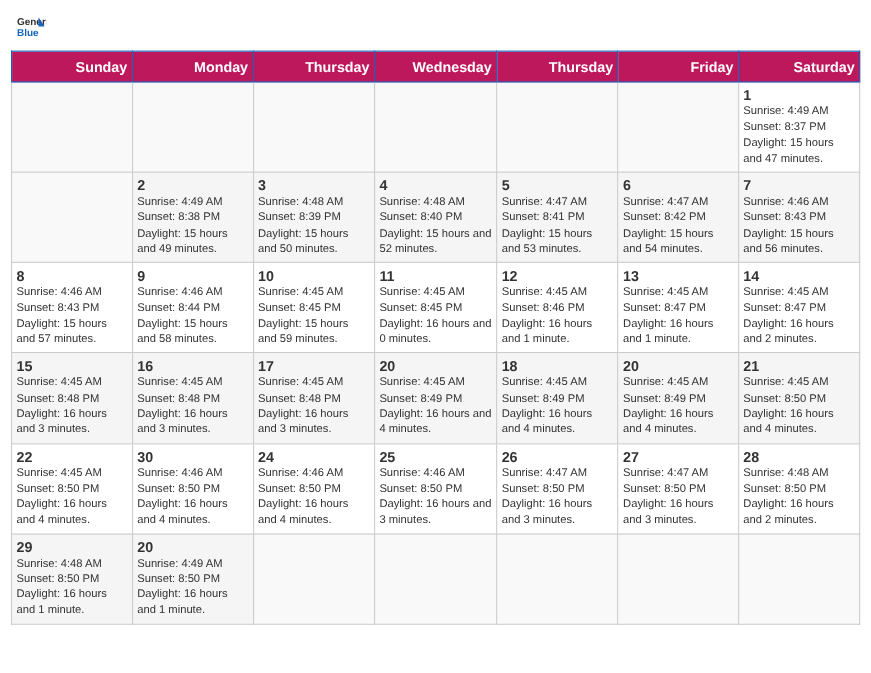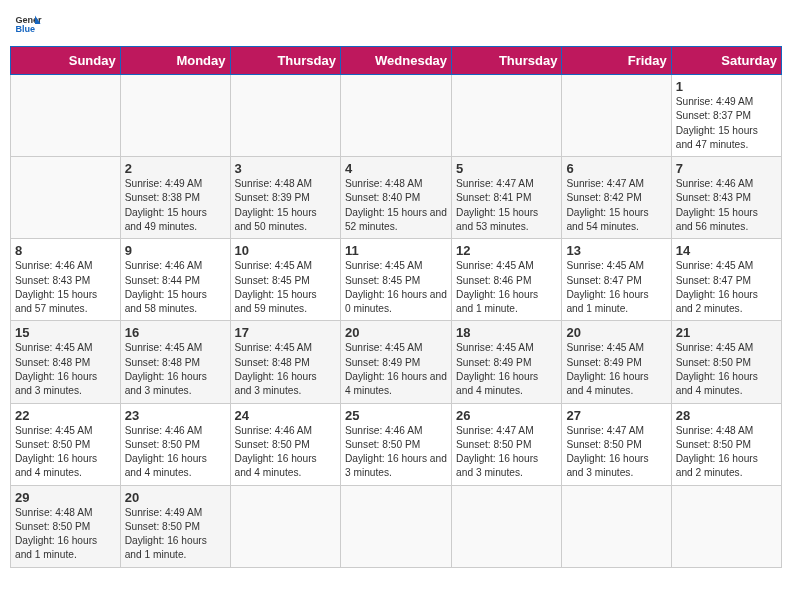--- a/index.html
+++ b/index.html
@@ -208,21 +208,21 @@
           <span class="day-number">21</span>
           <div class="day-info">Sunrise: 4:45 AM<br>Sunset: 8:50 PM<br>Daylight: 16 hours and 4 minutes.</div>
         </td>
       </tr>
       <tr>
         <td>
           <span class="day-number">22</span>
           <div class="day-info">Sunrise: 4:45 AM<br>Sunset: 8:50 PM<br>Daylight: 16 hours and 4 minutes.</div>
         </td>
         <td>
-          <span class="day-number">23</span>
+          <span class="day-number">30</span>
           <div class="day-info">Sunrise: 4:46 AM<br>Sunset: 8:50 PM<br>Daylight: 16 hours and 4 minutes.</div>
         </td>
         <td>
           <span class="day-number">24</span>
           <div class="day-info">Sunrise: 4:46 AM<br>Sunset: 8:50 PM<br>Daylight: 16 hours and 4 minutes.</div>
         </td>
         <td>
           <span class="day-number">25</span>
           <div class="day-info">Sunrise: 4:46 AM<br>Sunset: 8:50 PM<br>Daylight: 16 hours and 3 minutes.</div>
         </td>

